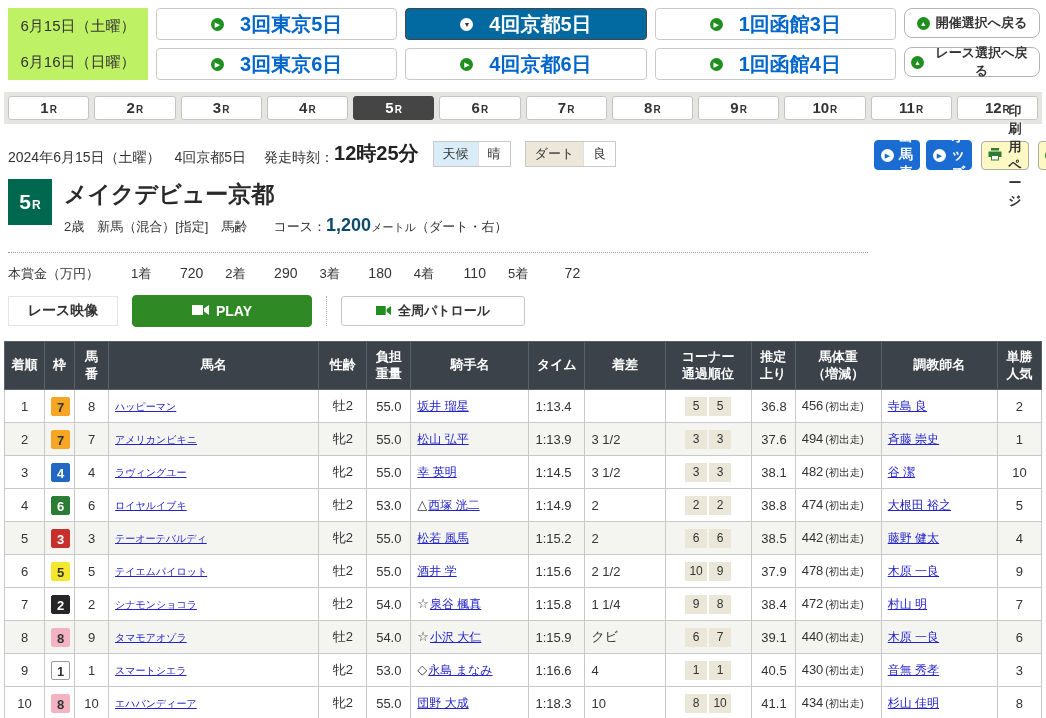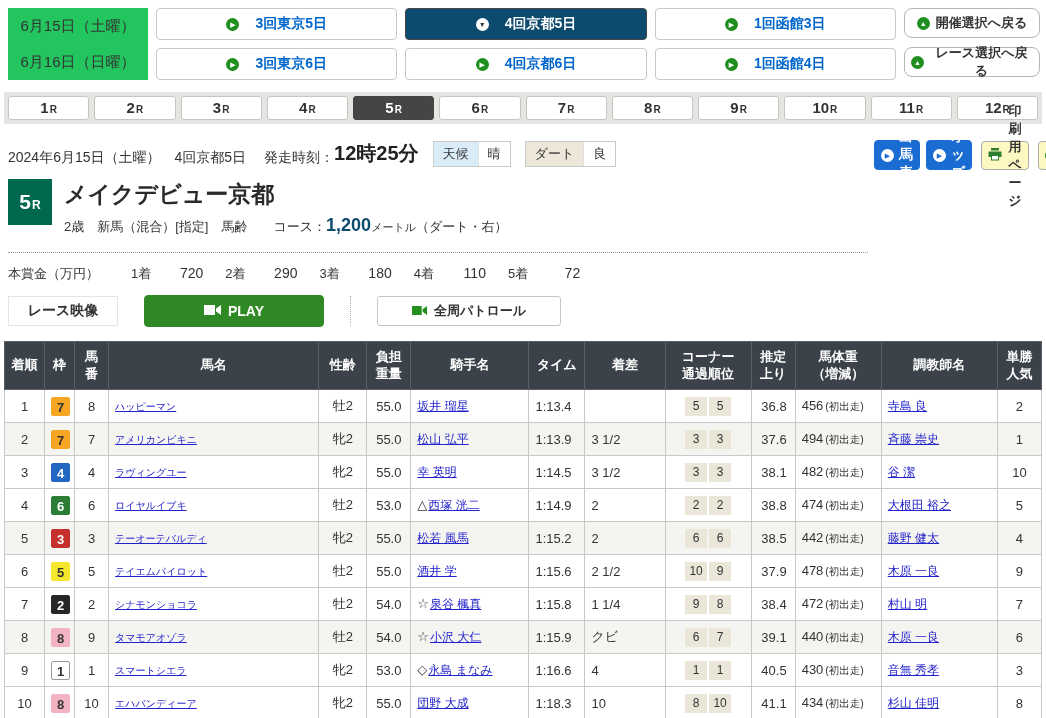--- a/index.html
+++ b/index.html
@@ -5,29 +5,29 @@
   * { box-sizing: border-box; }
   html,body { margin:0; padding:0; }
   body {
     width:1046px; height:718px; overflow:hidden; background:#fff;
     font-family:"Liberation Sans","DejaVu Sans",sans-serif; color:#333;
   }
   button { font-family:inherit; cursor:pointer; }
 
   
   .top-bar { display:flex; gap:8px; padding:8px 6px 0 8px; align-items:flex-start; }
-  .date-col { width:140px; background:#22c55e; height:72px; display:flex; flex-direction:column; }
+  .date-col { width:140px; background:#bef264; height:72px; display:flex; flex-direction:column; }
   .date-cell { flex:1; display:flex; align-items:center; justify-content:center; font-size:15px; color:#333; }
   .venue-grid { flex:1; display:grid; grid-template-columns:repeat(3,1fr); gap:8px; }
   .venue-btn {
     height:32px; background:#fff; border:1px solid #c9c9c9; border-radius:4px;
     display:flex; align-items:center; justify-content:center; gap:16px;
-    font-size:14px; font-weight:bold; color:#0066cc;
+    font-size:20px; font-weight:bold; color:#0066cc;
   }
-  .venue-btn.selected { background:#0c4a6e; border-color:#454545; color:#fff; }
+  .venue-btn.selected { background:#0369a1; border-color:#454545; color:#fff; }
   .back-col { width:136px; display:flex; flex-direction:column; gap:9px; }
   .back-btn {
     height:30px; background:#fff; border:1px solid #b5b5b5; border-radius:8px;
     display:flex; align-items:center; justify-content:center; gap:6px;
     font-size:13px; font-weight:bold; color:#333;
   }
 
   
   .circ { width:13px; height:13px; border-radius:50%; display:inline-flex; align-items:center; justify-content:center; font-size:7px; line-height:1; flex:0 0 auto; }
   .circ-green { background:#1f8f1f; color:#fff; }
@@ -68,21 +68,21 @@
   .race-name { font-size:23px; font-weight:bold; color:#2a2a2a; }
   .cond-line { font-size:13px; margin-top:5px; display:flex; gap:26px; align-items:baseline; }
   .dist { font-size:18px; font-weight:bold; color:#0c4a6e; }
   .unit { font-size:11px; }
 
   .prize-line { margin-top:16px; padding-top:12px; border-top:1px dotted #999; font-size:13px; display:flex; align-items:baseline; width:860px; }
   .p-label { margin-right:10px; }
   .p-place { display:inline-block; margin-left:22px; }
   .p-amt { display:inline-block; min-width:52px; text-align:right; font-size:14px; }
 
-  .video-row { margin-top:12px; display:flex; align-items:center; gap:26px; }
+  .video-row { margin-top:12px; display:flex; align-items:center; gap:14px; }
   .video-label { width:110px; height:30px; background:#fff; border:1px solid #e4e4e4; display:flex; align-items:center; justify-content:center; font-size:14px; font-weight:bold; }
   .play-btn { width:180px; height:32px; background:#2f8a25; border:1px solid #2f8a25; border-radius:4px; color:#fff; font-size:14px; font-weight:bold; display:flex; align-items:center; justify-content:center; gap:7px; }
   .vsep { height:30px; border-left:1px dotted #aaa; }
   .patrol-btn { width:184px; height:30px; background:#fff; border:1px solid #c5c5c5; border-radius:3px; color:#333; font-size:13px; font-weight:bold; display:flex; align-items:center; justify-content:center; gap:7px; }
 
   .side-actions { position:absolute; top:16px; right:6px; display:flex; flex-direction:row; gap:9px; width:166px;align-items:flex-end; }
   .side-row1 { display:flex; gap:6px; }
   .blue-btn { flex:1; height:30px; background:#1a6bd2; border:1px solid #1a6bd2; border-radius:4px; color:#fff; font-size:14px; font-weight:bold; display:flex; align-items:center; justify-content:center; gap:5px; }
   .white-btn { height:29px; background:#fef9c3; border:1px solid #ababab; border-radius:4px; color:#333; font-size:13px; font-weight:bold; display:flex; align-items:center; justify-content:center; gap:6px; }
 

